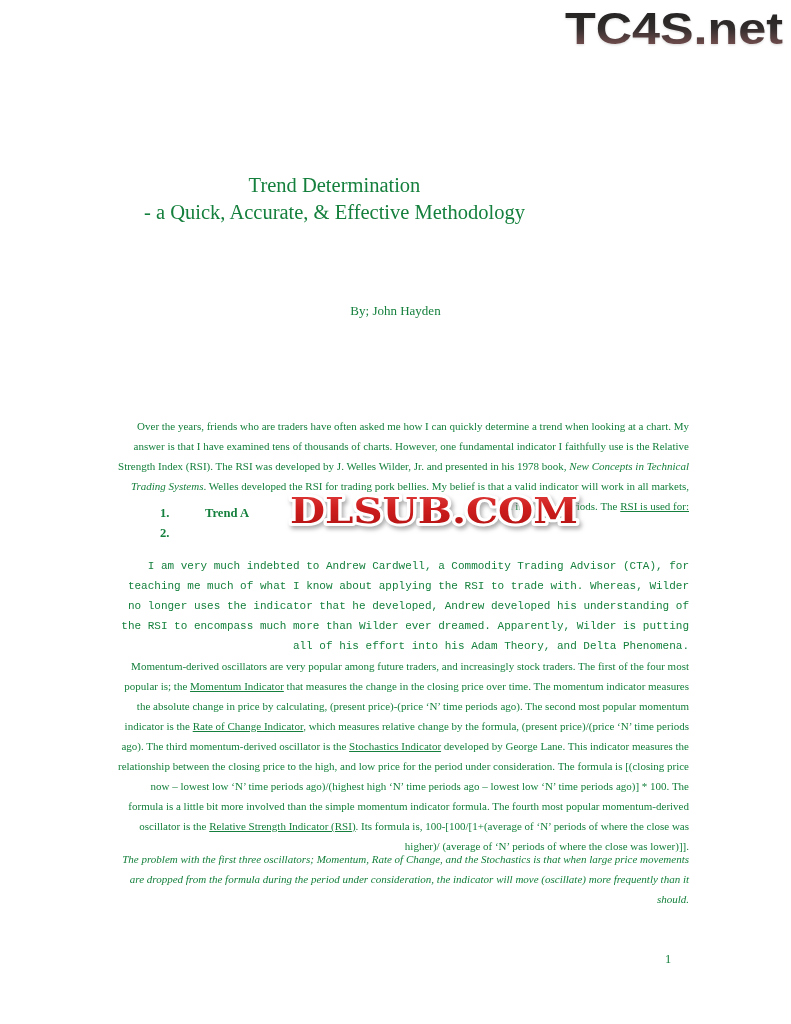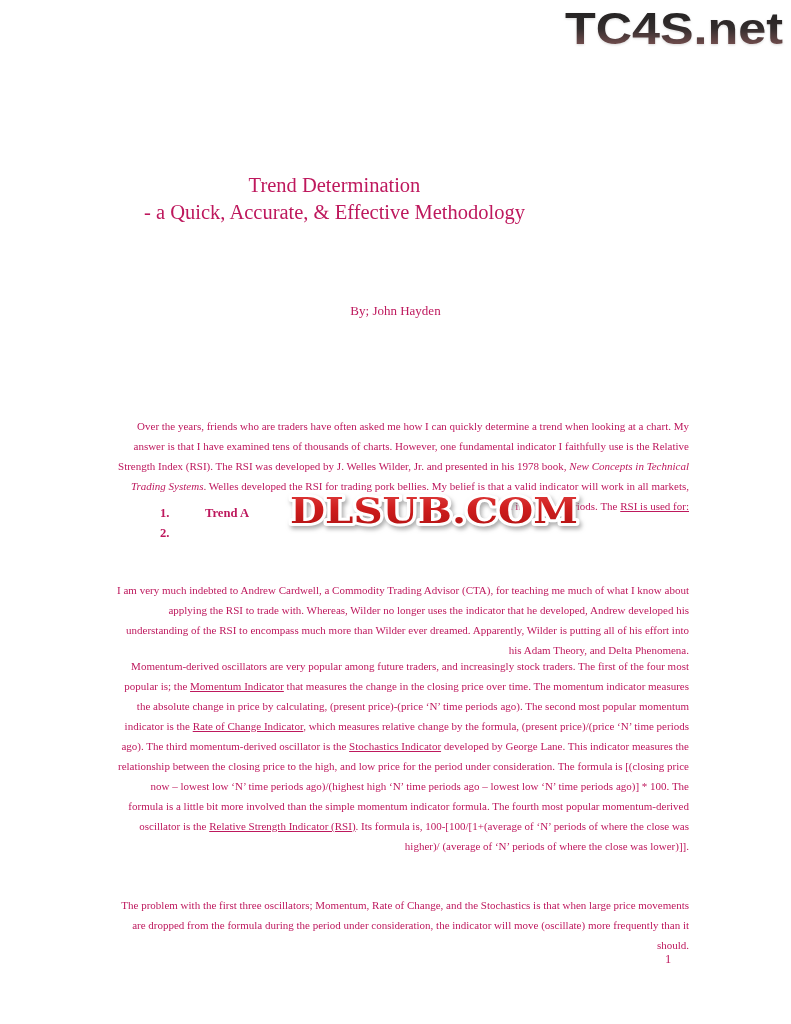--- a/index.html
+++ b/index.html
@@ -7,21 +7,21 @@
     padding: 0;
     background: #ffffff;
   }
   .page {
     position: relative;
     width: 791px;
     height: 1024px;
     background: #ffffff;
     overflow: hidden;
     font-family: "Liberation Serif", serif;
-    color: #be185d;
+    color: #15803d;
   }
 
   
   .tc4s-logo {
     position: absolute;
     top: 3px;
     left: 560px;
     width: 228px;
     height: 50px;
   }
@@ -49,23 +49,23 @@
   
   .body-text {
     position: absolute;
     left: 115px;
     width: 574px;
     font-size: 11px;
     line-height: 20px;
     text-align: right;
   }
   .p1 { top: 405px; }
-  .p2 { top: 569px; }
+  .p2 { top: 545px; font-family: Liberation Mono, monospace; }
   .p3 { top: 645px; }
-  .p4 { top: 884px; }
+  .p4 { top: 838px; font-style: italic; }
   .p5 { top: 896px; }
 
   .i { font-style: italic; }
   .u { text-decoration: underline; }
 
   
   .rsi-list {
     position: absolute;
     left: 115px;
     top: 506px;

